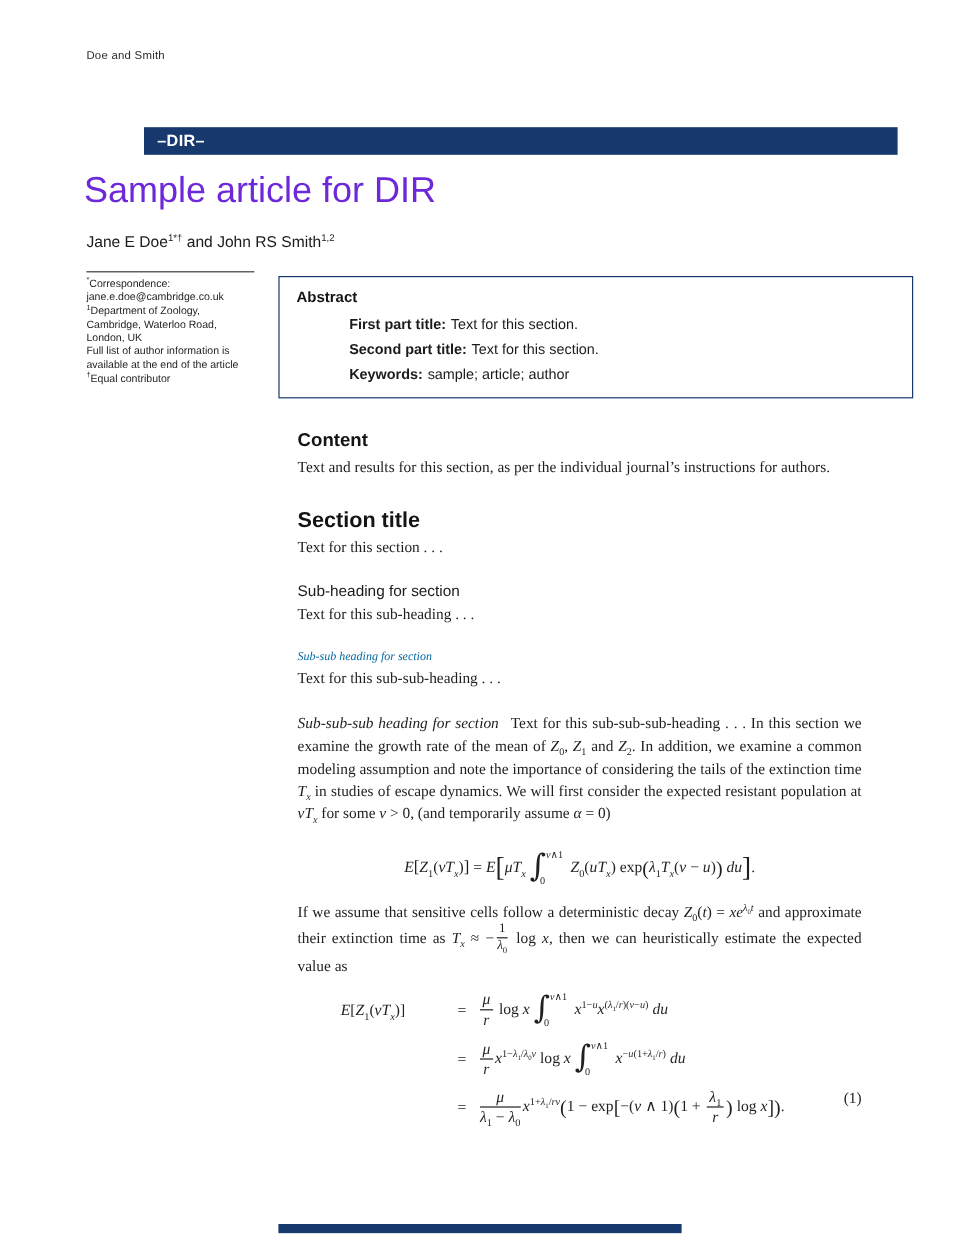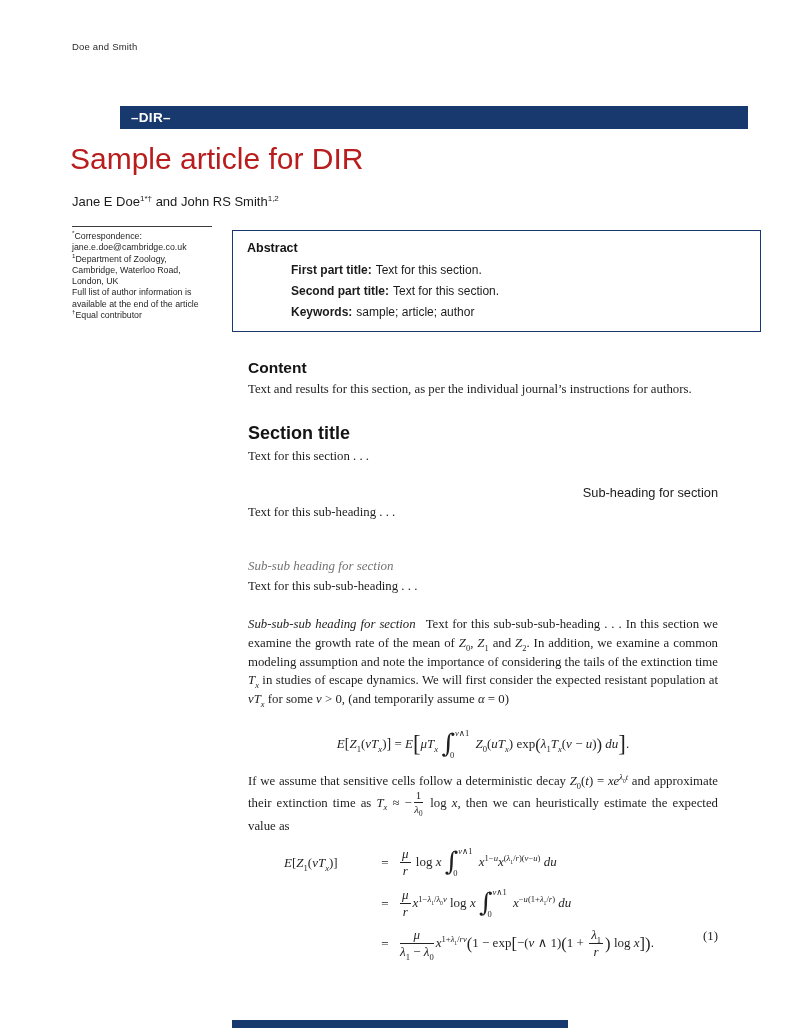--- a/index.html
+++ b/index.html
@@ -6,40 +6,40 @@
   html,body { margin:0; padding:0; background:#ffffff; }
   .page { position:relative; width:794px; height:1028px; background:#fff; overflow:hidden;
           font-family:"Liberation Sans","DejaVu Sans",sans-serif; color:#1f1f1f; }
 
   .running-head { position:absolute; left:72px; top:41px; font-size:9.5px; color:#2a2a2a; letter-spacing:.2px; }
 
   .banner { position:absolute; left:72px; top:106px; width:628px; height:23px; background:var(--navy);
             display:flex; align-items:center;margin-left:48px; }
   .banner-label { color:#ffffff; font-weight:bold; font-size:13.5px; padding-left:11px; letter-spacing:.3px; }
 
-  .title { position:absolute; left:70px; top:142px; font-size:30px; color:#b91c1c; }
+  .title { position:absolute; left:70px; top:142px; font-size:30px; color:#6d28d9; }
   .authors { position:absolute; left:72px; top:194px; font-size:13px; color:#1b1b1b; }
   .authors sup { font-size:62%; line-height:0; }
 
   .sidebar { position:absolute; left:72px; top:226px; width:156px; }
   .sidebar-rule { border:none; border-top:1px solid #3c3c3c; width:140px; margin:0 0 4px 0; }
   .sidebar-line { font-size:8.8px; line-height:11.3px; color:#1e1e1e; }
   .sidebar-line sup { font-size:70%; line-height:0; }
 
   .abstract-box { position:absolute; left:232px; top:230px; width:529px; box-sizing:border-box;
                   border:1.6px solid var(--navy); padding:10px 14px 12px; background:#fff; }
   .abstract-heading { font-weight:bold; font-size:12.5px; margin-bottom:9px; color:#141414; }
   .abstract-item { font-size:12px; line-height:13px; margin-top:8px; color:#1b1b1b;padding-left:44px; }
   .abstract-item b { margin-right:4px; }
 
   .main { position:absolute; left:248px; top:359px; width:470px; }
   .h1 { font-weight:bold; font-size:15.5px; color:#141414; }
   .h2 { font-weight:bold; font-size:18px; margin-top:24px; color:#141414; }
-  .h3 { font-size:12.8px; margin-top:20px; color:#1b1b1b;text-align:right; }
-  .h4 { font-family:"Liberation Serif","DejaVu Serif",serif; font-style:italic; font-size:13px; margin-top:36px; color:#737373; }
+  .h3 { font-size:12.8px; margin-top:20px; color:#1b1b1b; }
+  .h4 { font-family:"Liberation Serif","DejaVu Serif",serif; font-style:italic; font-size:10px; margin-top:20px; color:#0369a1; }
   .body { font-family:"Liberation Serif","DejaVu Serif",serif; font-size:12.8px; line-height:18.6px;
           text-align:justify; margin:3px 0 0 0; color:#1d1d1d; }
   .para-big { margin-top:20px; }
   .runin { font-style:italic; margin-right:10px; }
   sub,sup { line-height:0; }
   .body sub,.body sup,.math sub,.math sup { font-size:66%; }
 
   .math { font-family:"Liberation Serif","DejaVu Serif",serif; }
   .frac { display:inline-block; vertical-align:middle; text-align:center; line-height:1.05; margin:0 2px; transform:translateY(-1px); }
   .frac .fn { display:block; border-bottom:1px solid #222; padding:0 2px 1px; }

